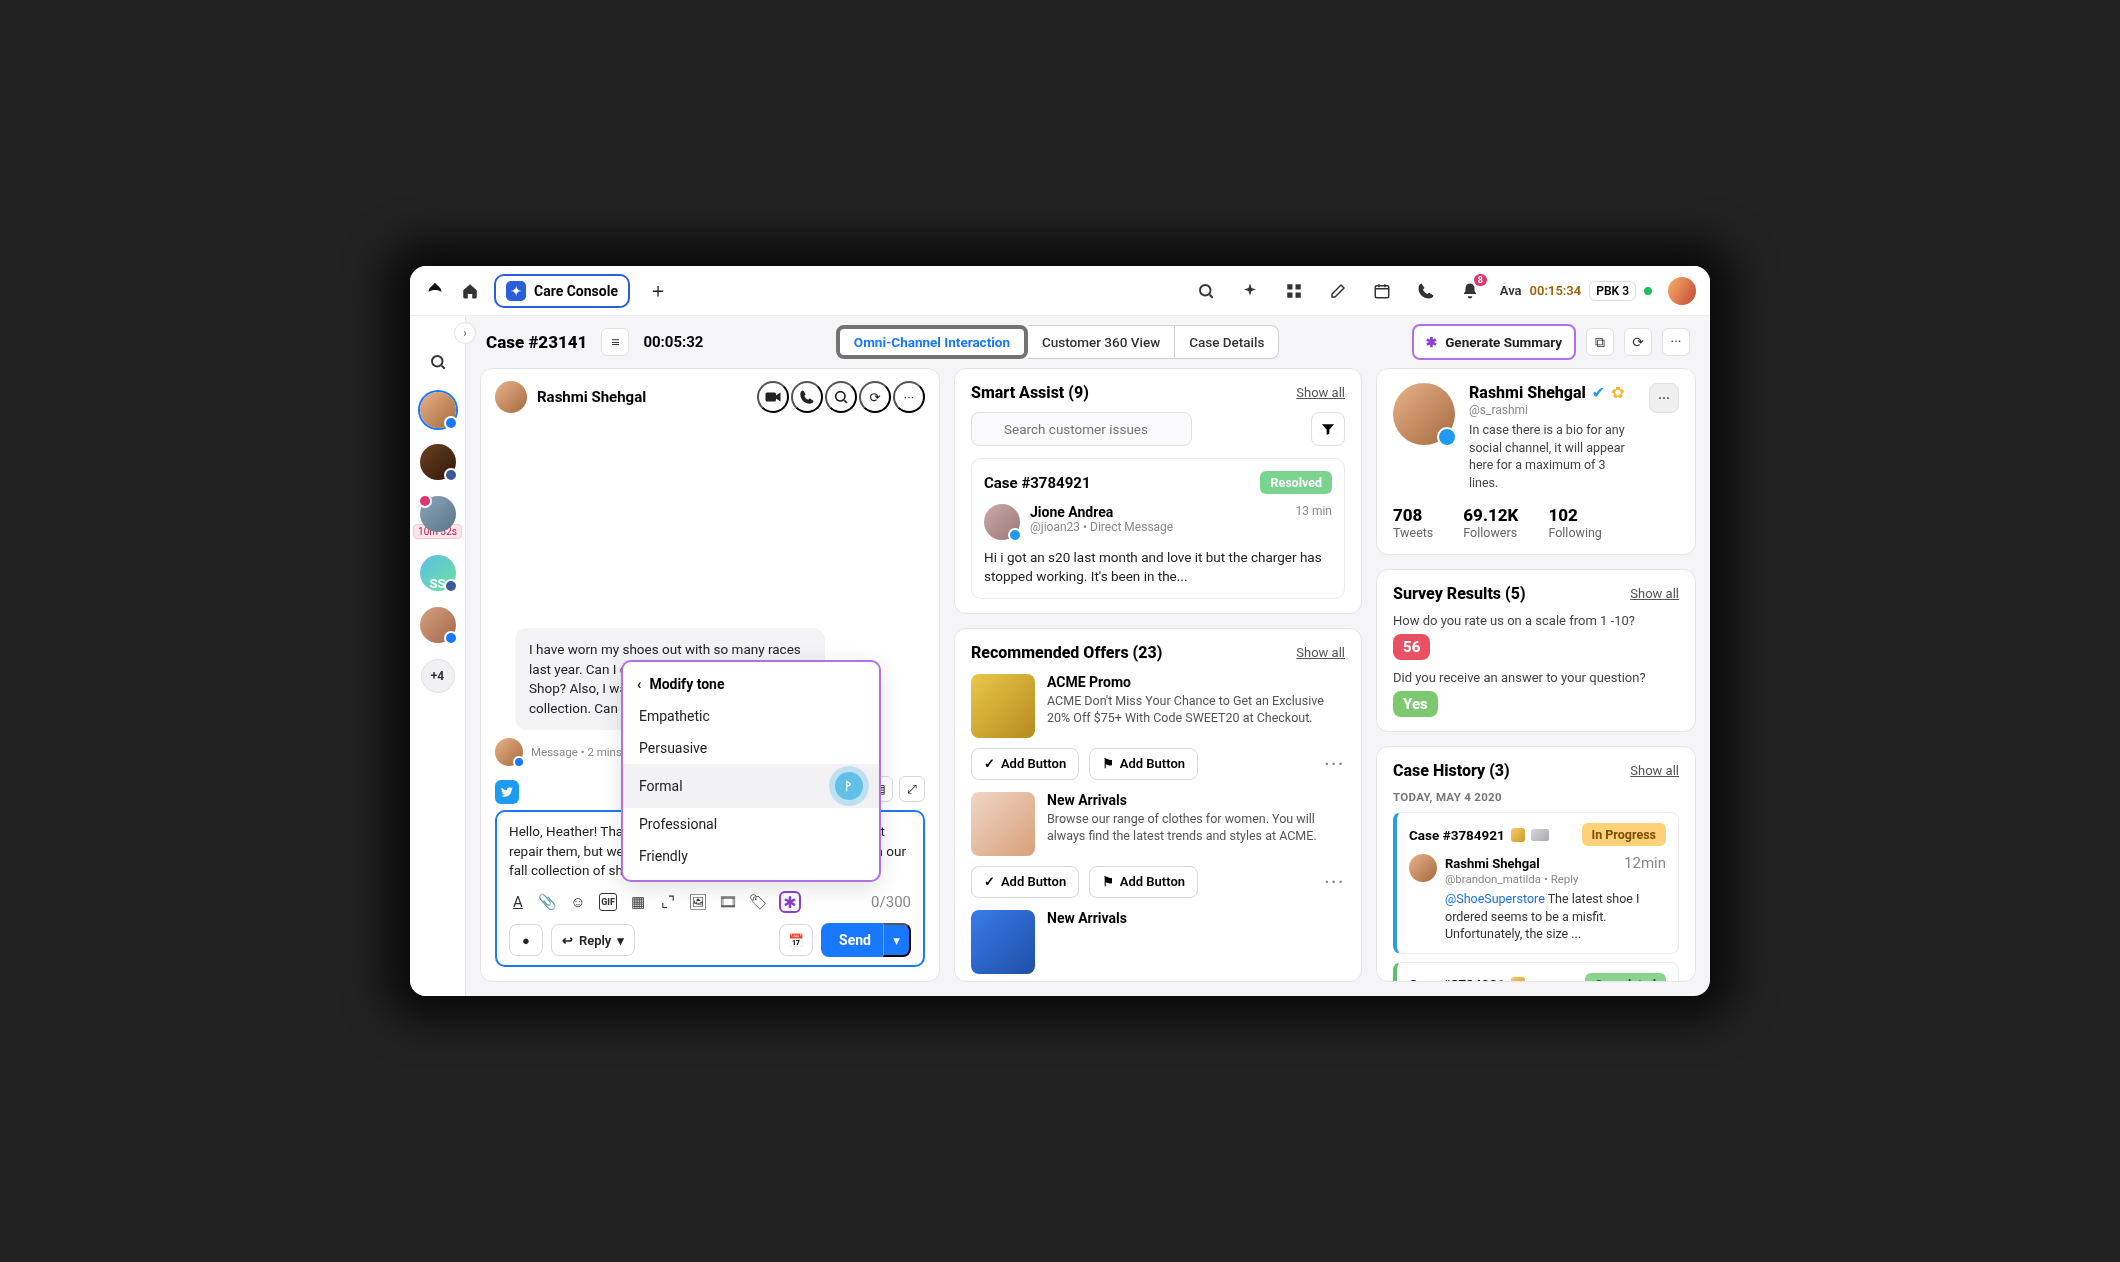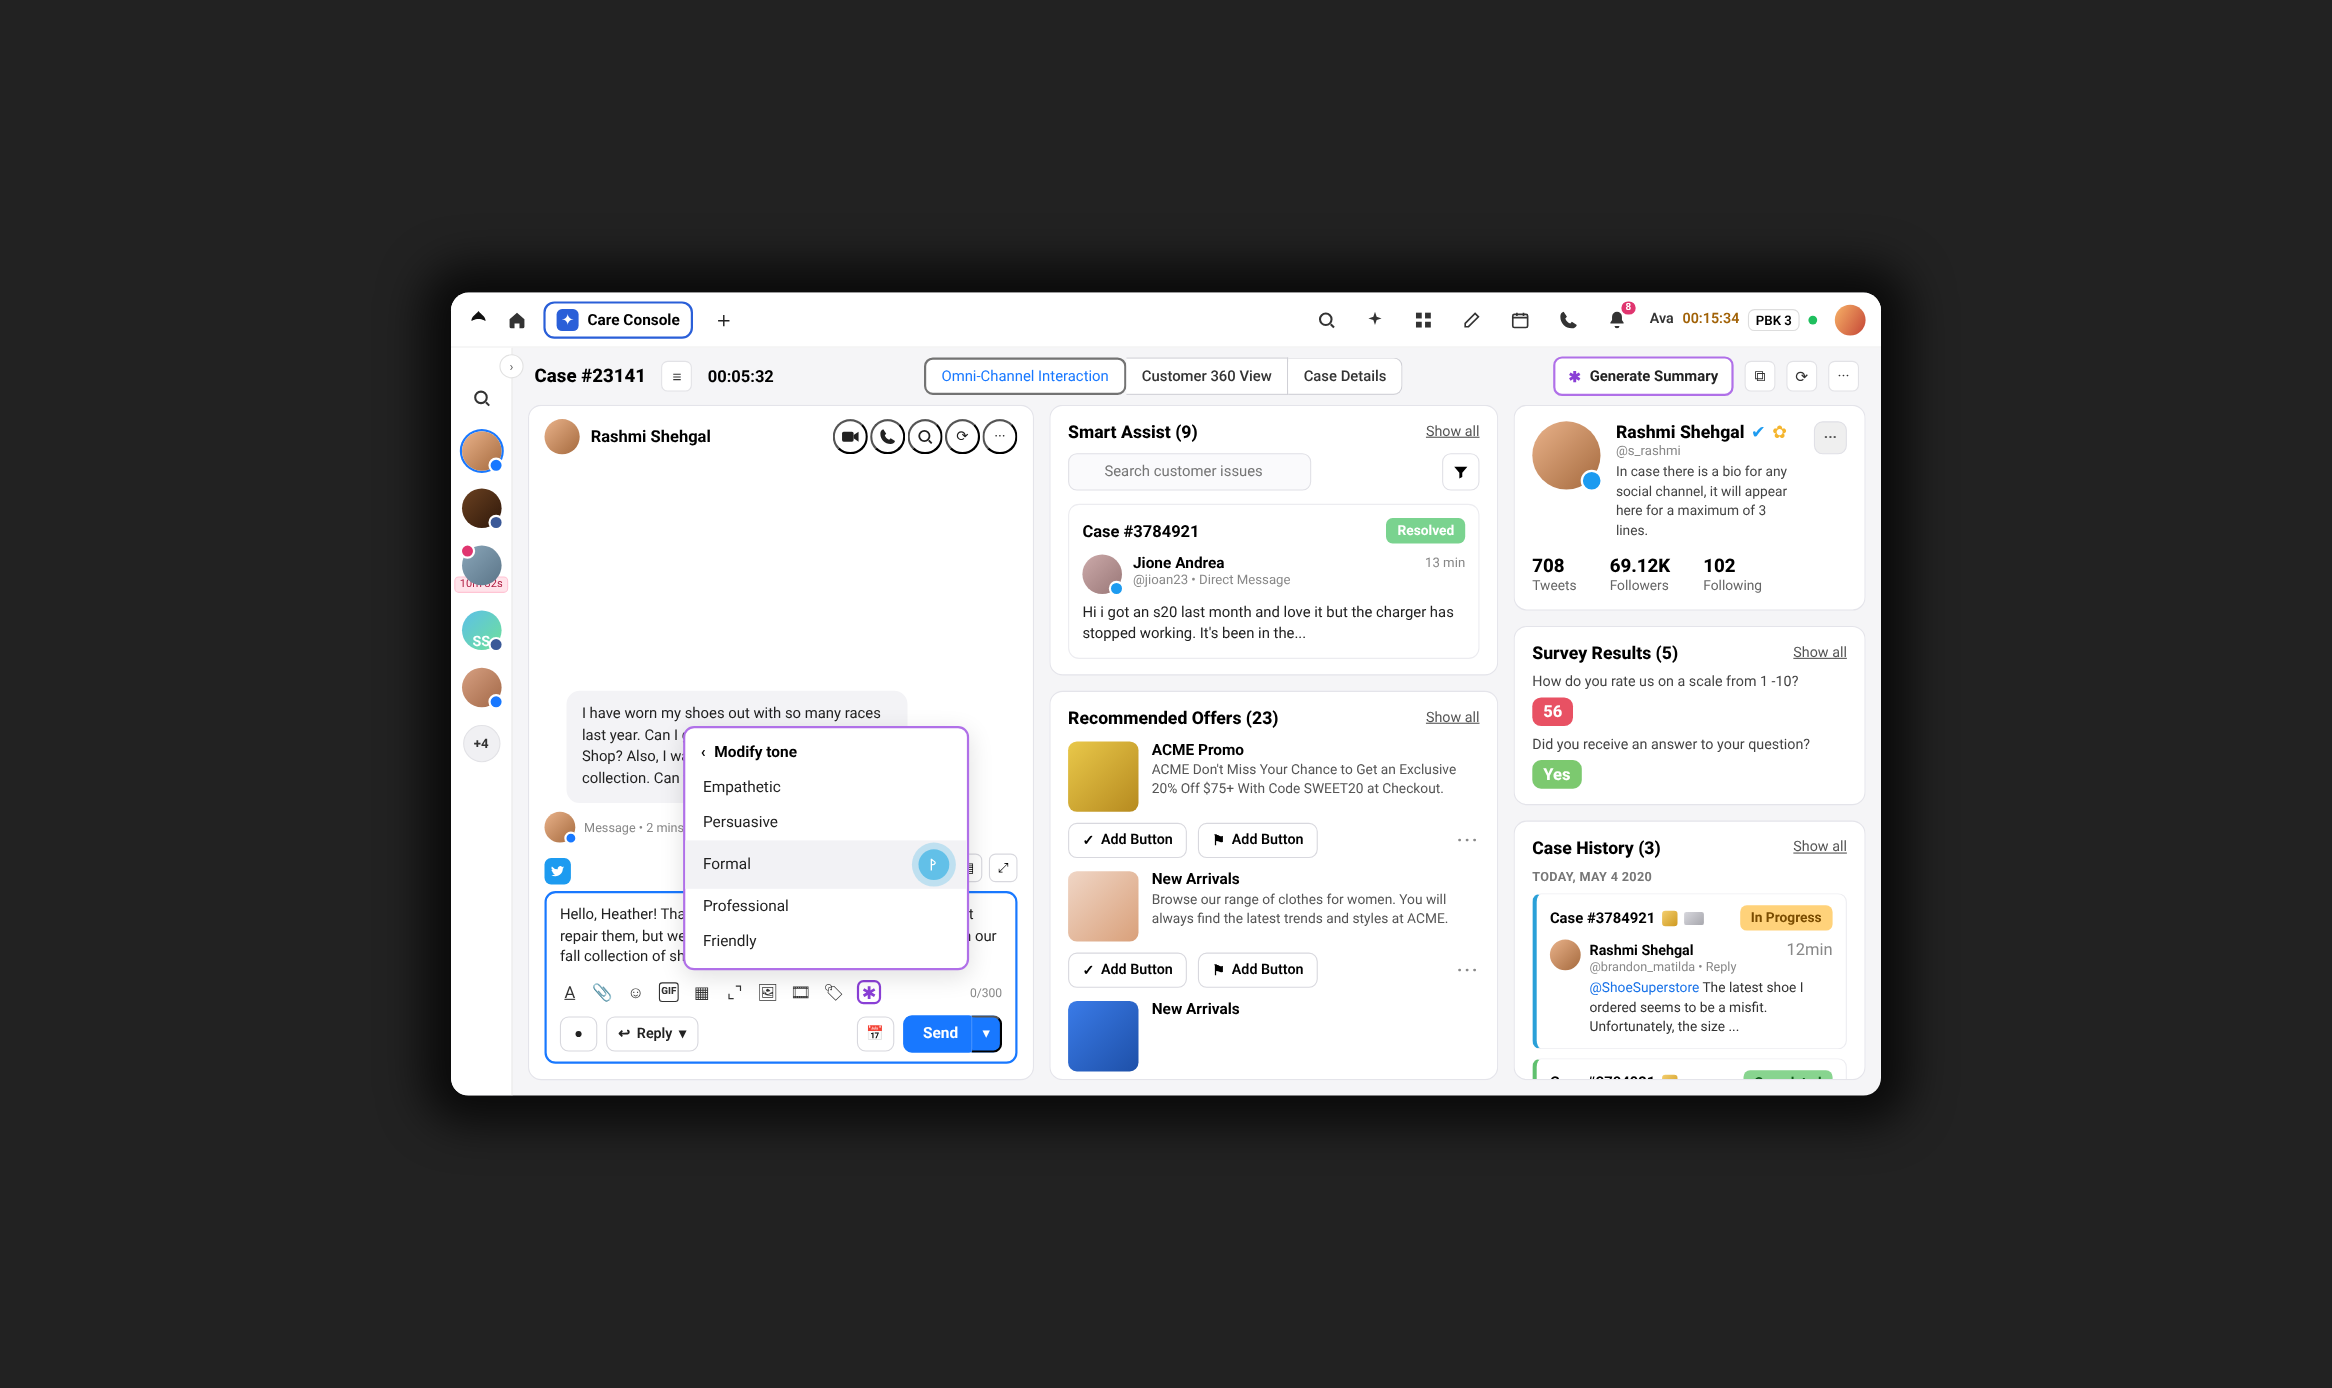--- a/index.html
+++ b/index.html
@@ -41,21 +41,21 @@
 
   .main{flex:1;display:flex;flex-direction:column;overflow:hidden}
   .subhead{height:52px;display:flex;align-items:center;padding:0 20px;gap:14px}
   .case-title{font-weight:800;font-size:17px}
   .subhead .sq{width:28px;height:28px;border-radius:6px;border:1px solid #e2e2e6;background:#fff;display:flex;align-items:center;justify-content:center;color:#333;font-size:14px}
   .case-timer{font-weight:700;font-size:15px}
   .seg{margin:0 auto;display:flex;gap:0}
   .seg-btn{height:34px;padding:0 14px;border:1px solid #d0d0d6;background:#fff;font-size:13.5px;font-weight:500;color:#333;display:flex;align-items:center}
   .seg-btn.mid{border-left:none}
   .seg-btn.last{border-radius:0 8px 8px 0;border-left:none}
-  .seg-btn.active{border:2px solid #737373;color:#1878ff;border-radius:8px;font-weight:400}
+  .seg-btn.active{border:4px solid #737373;color:#1878ff;border-radius:8px;font-weight:700}
   .gen-summary{height:36px;border:2px solid #b070e8;border-radius:8px;background:#fff;display:flex;align-items:center;gap:8px;padding:0 12px;font-weight:700;font-size:13.5px;color:#222}
   .spark-ico{color:#8a3fd6}
   .subhead-right{display:flex;gap:10px;align-items:center}
 
   .cols{flex:1;display:flex;gap:14px;padding:0 14px 14px 14px;overflow:hidden}
   .panel{background:#fff;border:1px solid #e4e4ea;border-radius:12px;display:flex;flex-direction:column}
   .panel.chat{flex:0 0 460px;overflow:hidden}
   .panel-head{display:flex;align-items:center;padding:12px 14px;gap:10px}
   .cust-avatar{width:32px;height:32px;border-radius:50%;background:linear-gradient(135deg,#e9b28a,#a56a3e)}
   .cust-name{font-weight:700;font-size:15px}
@@ -69,21 +69,21 @@
   .bubble-meta{font-size:11.5px;color:#888;margin-left:28px}
 
   .composer-wrap{padding:0 14px 14px 14px;position:relative}
   .channel-chip{width:24px;height:24px;background:#1d9bf0;border-radius:6px;display:flex;align-items:center;justify-content:center;color:#fff;margin-bottom:6px}
   .composer{border:2px solid #1878ff;border-radius:10px;padding:10px 12px 8px 12px;background:#fff}
   .composer-text{font-size:13.5px;line-height:1.45;color:#222}
   .composer-text a{color:#1a73e8;text-decoration:none}
   .composer-toolrow{display:flex;align-items:center;gap:12px;margin-top:10px;color:#333}
   .tool-ico{width:18px;height:18px;display:flex;align-items:center;justify-content:center;font-size:15px}
   .tool-sep{flex:1}
-  .char-count{font-size:11px;color:#888}
+  .char-count{font-size:15px;color:#888}
   .ai-chip{border:2px solid #8a3fd6;border-radius:6px;width:22px;height:22px;display:flex;align-items:center;justify-content:center;color:#8a3fd6}
   .composer-bottom{display:flex;align-items:center;gap:8px;margin-top:10px}
   .pill-btn{height:32px;border:1px solid #d8d8de;border-radius:8px;background:#fff;display:flex;align-items:center;gap:6px;padding:0 10px;font-size:13px;font-weight:600;color:#222}
   .pill-btn.icon-only{width:34px;padding:0;justify-content:center}
   .send-group{margin-left:auto;display:flex}
   .send-btn{height:34px;background:#1878ff;color:#fff;border:none;border-radius:8px;padding:0 18px;font-weight:700;font-size:14px}
   .send-caret{height:34px;width:28px;background:#1878ff;border-left:1px solid rgba(255,255,255,.35);border-radius:0 8px 8px 0;margin-left:-6px;color:#fff;display:flex;align-items:center;justify-content:center}
   .top-right-composer{position:absolute;top:-4px;right:14px;display:flex;gap:6px}
   .sq-ghost{width:26px;height:26px;border:1px solid #d8d8de;border-radius:6px;background:#fff;display:flex;align-items:center;justify-content:center;font-size:12px}
 

